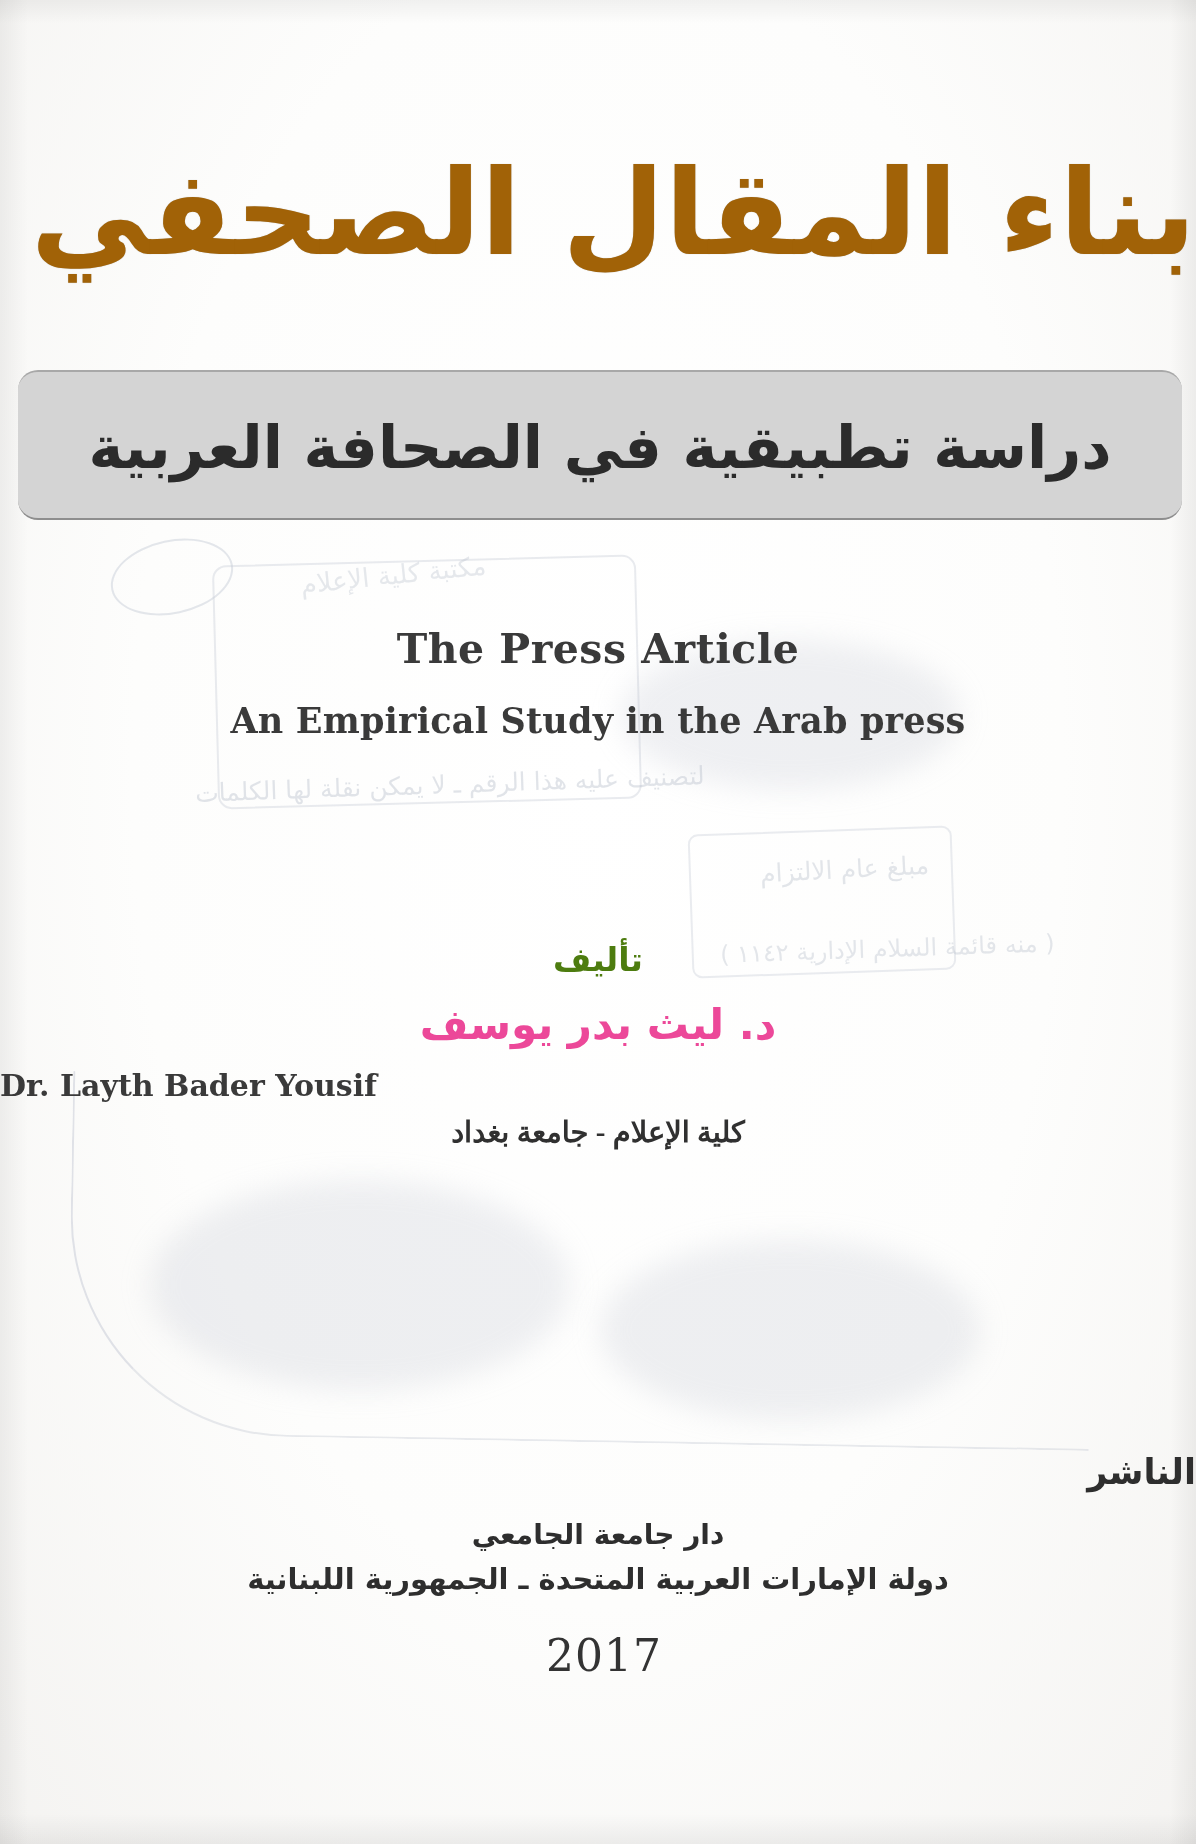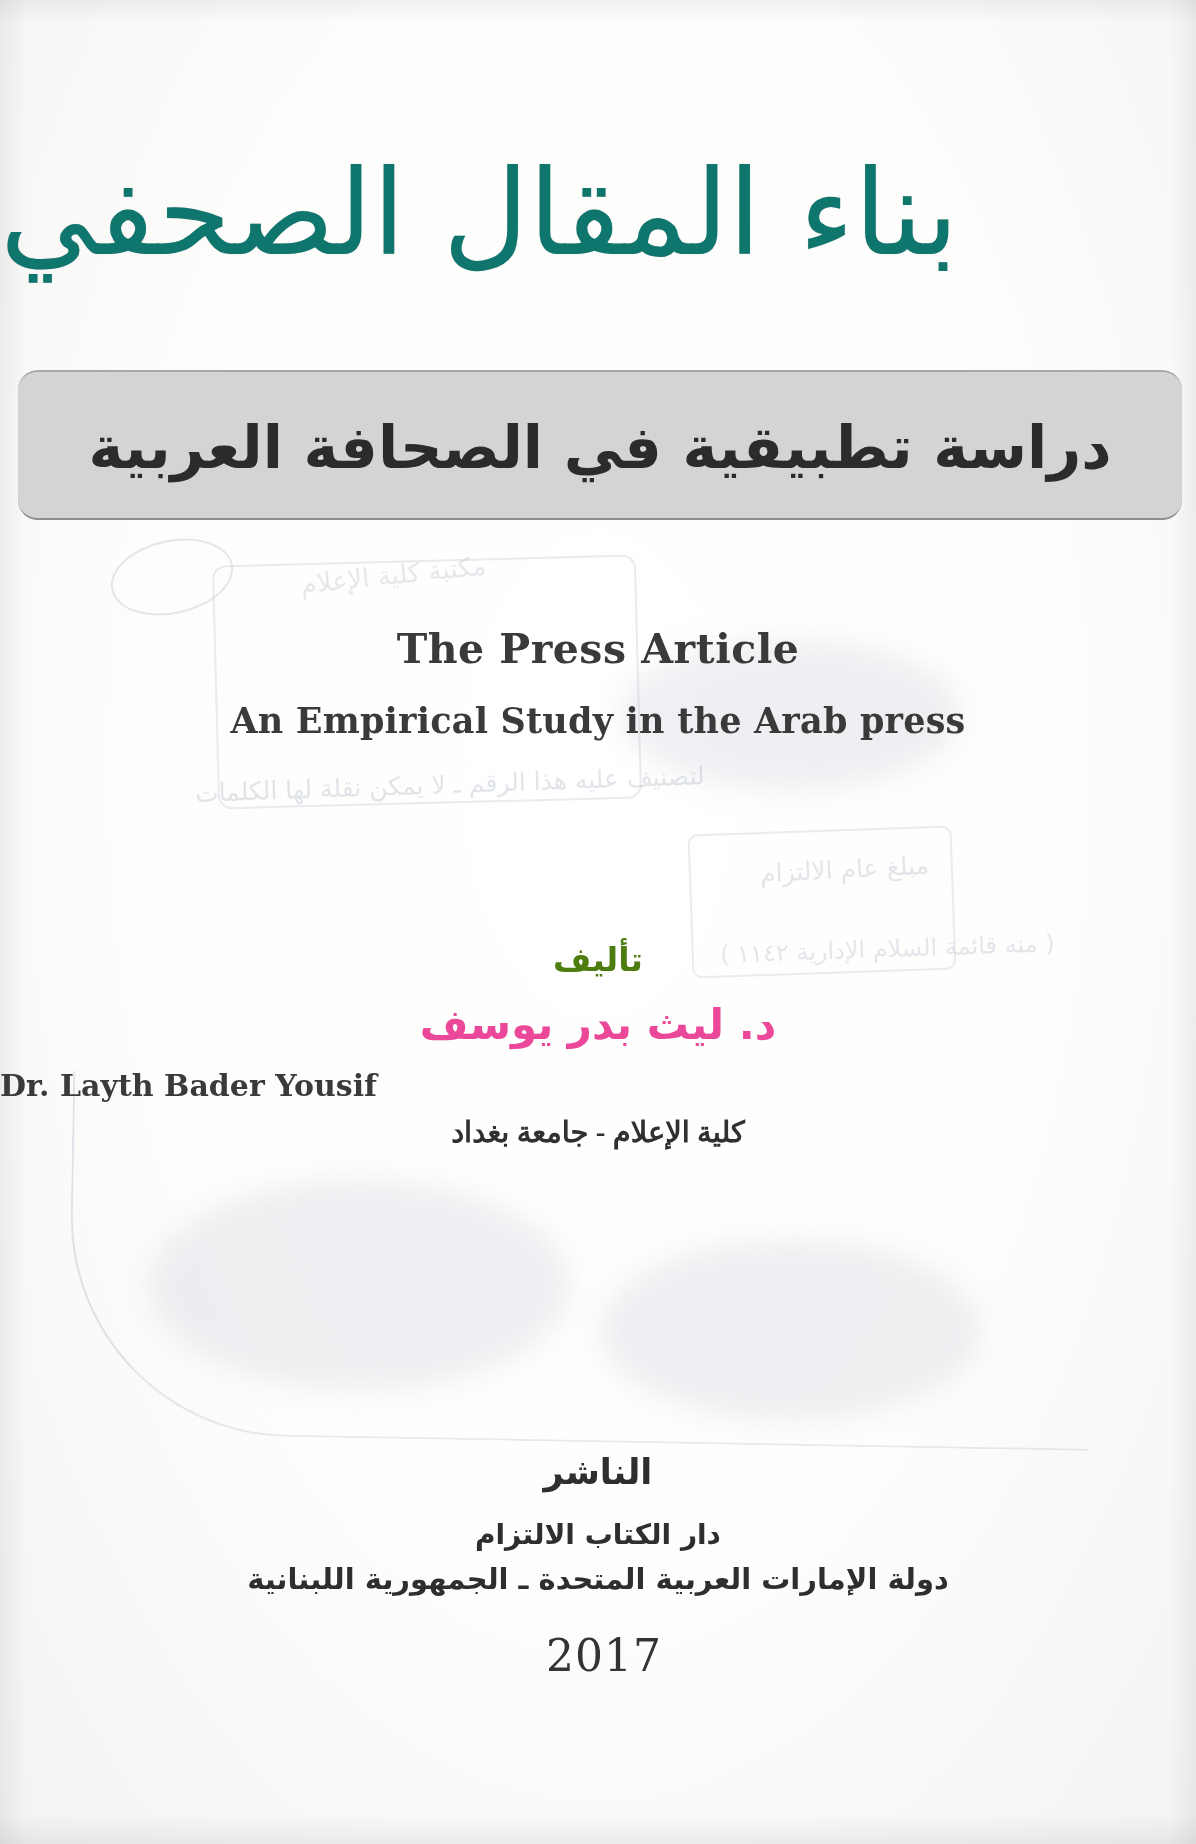--- a/index.html
+++ b/index.html
@@ -41,28 +41,28 @@
     inset: 0;
     z-index: 5;
   }
 
   
   .main-title {
     position: absolute;
     top: 140px;
     left: 0;
     right: 0;
-    text-align: left;
-    direction: rtl;
-    font-family: "DejaVu Sans", sans-serif;
-    font-weight: normal;
+    text-align: right;
+    direction: rtl;
+    font-family: "DejaVu Sans", sans-serif;
+    font-weight: bold;
     font-size: 118px;
     line-height: 1.25;
     letter-spacing: -2px;
-    color: #0f766e;
+    color: #a16207;
     text-shadow: 0 0 1px rgba(0,0,0,0.25);
   }
 
   
   .subtitle-band {
     position: absolute;
     top: 370px;
     left: 18px;
     right: 14px;
     height: 146px;
@@ -158,21 +158,21 @@
     font-size: 29px;
     color: #303030;
   }
 
   
   .publisher-label {
     position: absolute;
     top: 1452px;
     left: 0;
     right: 0;
-    text-align: center;
+    text-align: right;
     direction: rtl;
     font-family: "DejaVu Sans", sans-serif;
     font-weight: bold;
     font-size: 35px;
     color: #2e2e2e;
   }
   .publisher-name {
     position: absolute;
     top: 1518px;
     left: 0;
@@ -331,19 +331,19 @@
   <div class="byline-label">تأليف</div>
 
   <div class="author-ar">د. ليث بدر يوسف</div>
 
   <div class="author-en">Dr. Layth Bader Yousif</div>
 
   <div class="affiliation">كلية الإعلام - جامعة بغداد</div>
 
   <div class="publisher-label">الناشر</div>
 
-  <div class="publisher-name">دار الكتاب الالتزام</div>
+  <div class="publisher-name">دار جامعة الجامعي</div>
 
   <div class="publisher-location">دولة الإمارات العربية المتحدة ـ الجمهورية اللبنانية</div>
 
   <div class="year">2017</div>
 
 </div>
 
 </body></html>

